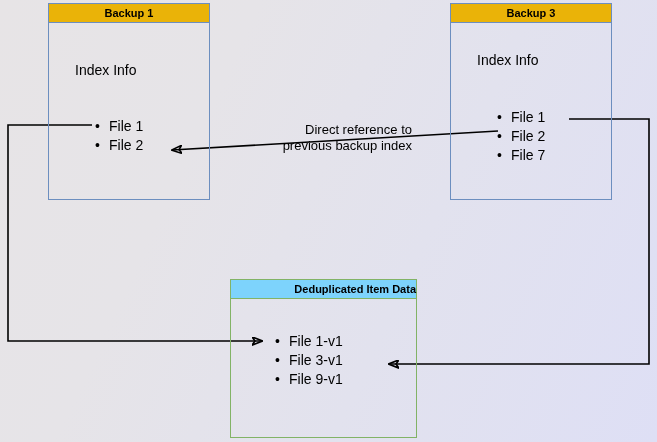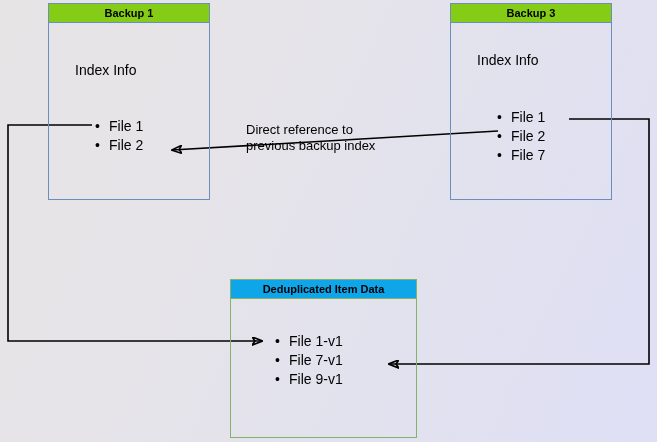--- a/index.html
+++ b/index.html
@@ -27,29 +27,30 @@
     background: transparent;
   }
   .box .box-header {
     box-sizing: border-box;
     height: 19px;
     line-height: 18px;
     text-align: center;
     font-size: 11px;
     font-weight: bold;
     color: #000;
-    background: #84cc16;
+    background: #eab308;
     border-bottom: 1.5px solid #6c8ebf;
   }
   .box.green {
     border-color: #82b366;
   }
   .box.green .box-header {
-    background: #0ea5e9;
+    background: #7dd3fc;
     border-bottom-color: #82b366;
+    text-align: right;
   }
 
   .box-title-text {
     display: block;
   }
 
   .section-label {
     position: absolute;
     font-size: 14px;
     color: #000;
@@ -77,21 +78,21 @@
     top: 0;
     font-size: 14px;
     line-height: 19px;
   }
 
   .caption {
     position: absolute;
     font-size: 13px;
     line-height: 16px;
     color: #000;
-    text-align: left;
+    text-align: right;
     white-space: pre-line;
   }
 
   svg.edges {
     position: absolute;
     left: 0;
     top: 0;
     width: 657px;
     height: 442px;
     overflow: visible;
@@ -147,21 +148,21 @@
       <li>File 7</li>
     </ul>
   </div>
 
   <div class="box green" style="left:230px; top:279px; width:187px; height:159px;">
     <div class="box-header">
       <span class="box-title-text">Deduplicated Item Data</span>
     </div>
     <ul class="file-list" style="left:44px; top:52px;">
       <li>File 1-v1</li>
-      <li>File 7-v1</li>
+      <li>File 3-v1</li>
       <li>File 9-v1</li>
     </ul>
   </div>
 
   <div class="caption" style="left:246px; top:122px; width:166px;">Direct reference to
 previous backup index</div>
 
 </div>
 
 </body></html>

